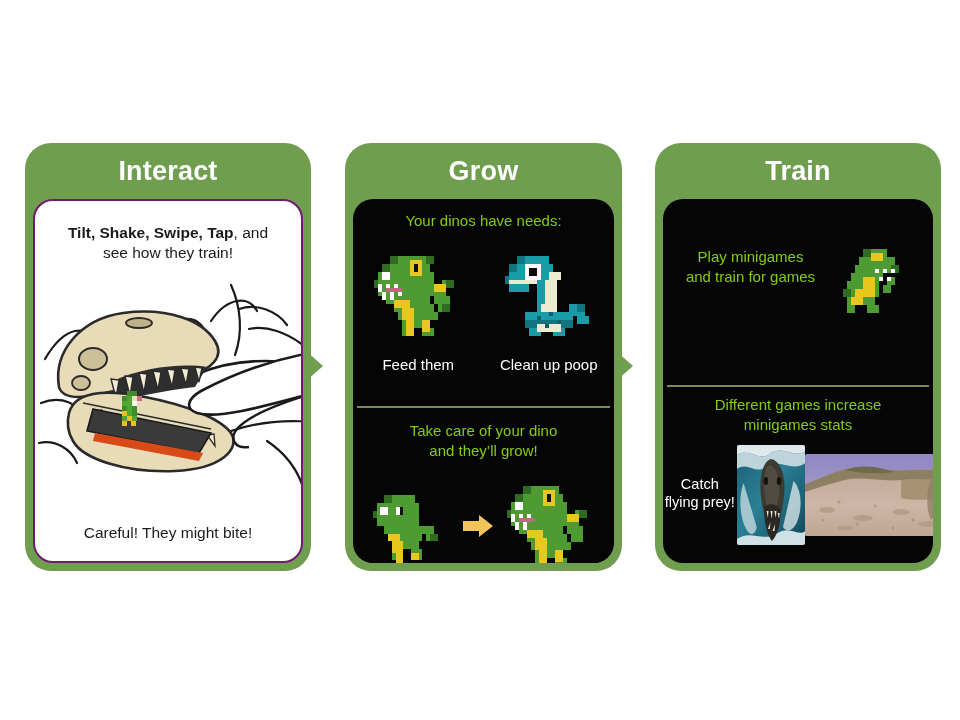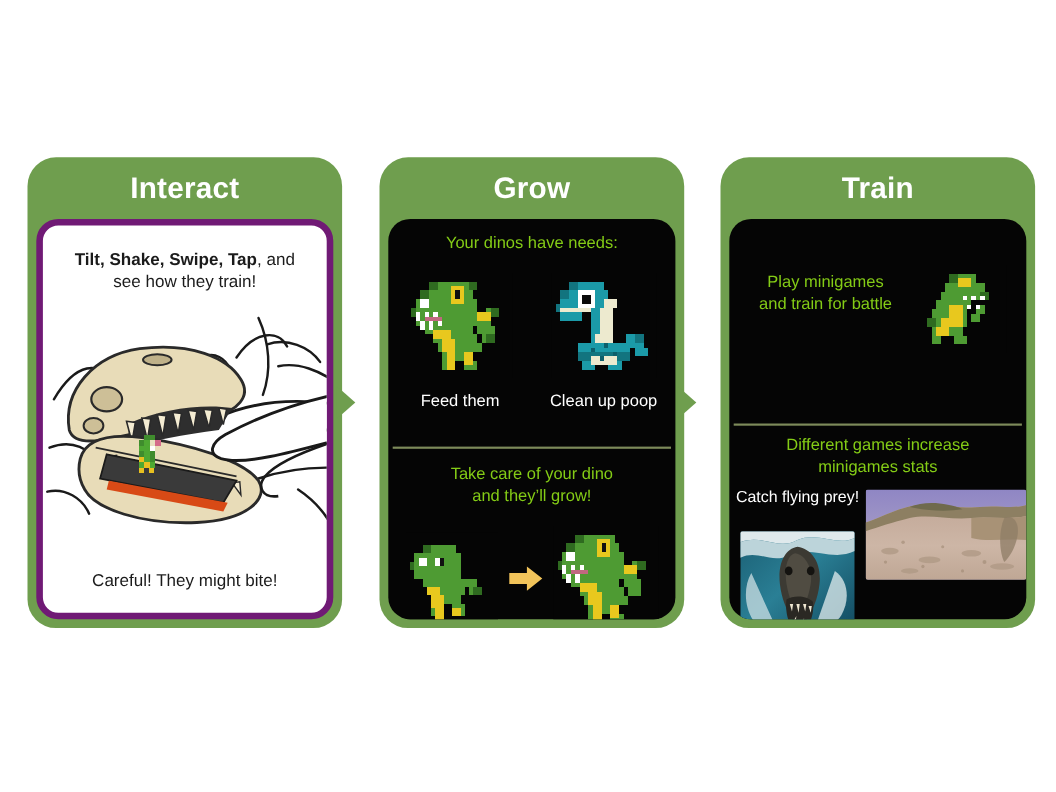--- a/index.html
+++ b/index.html
@@ -54,21 +54,21 @@
   .cap-light  { color: #84cc16; text-align: center; line-height: 1.3; }
   .b { font-weight: bold; }
 
   .divider {
     position: absolute; left: 4px; right: 4px; height: 2px;
     background: #7d8a5a;
   }
 
   
   #p1 { left: 25px; top: 143px; width: 286px; height: 428px; background: #6f9e4e; }
-  #p1 .panel-body { border: 6px solid #701a75; text-decoration: underline; }
+  #p1 .panel-body { border: 2px solid #701a75; text-decoration: underline; }
   #p1-top   { position: absolute; top: 22px; left: 12px; right: 12px; font-size: 15.5px; }
   #p1-bot   { position: absolute; bottom: 18px; left: 10px; right: 10px; font-size: 15.5px; }
   #p1-art   { position: absolute; left: 0; right: 0; top: 62px; height: 250px; }
 
   
   #p2 { left: 345px; top: 143px; width: 277px; height: 428px; background: #6f9e4e; }
   #p2-needs  { position: absolute; top: 12px; left: 8px; right: 8px; font-size: 15px; }
   #p2-sprites{ position: absolute; top: 42px; left: 0; right: 0; height: 110px; display: flex; }
   #p2-sprites > div { flex: 1; display: flex; align-items: center; justify-content: center; }
   #p2-labels { position: absolute; top: 157px; left: 0; right: 0; display: flex; }
@@ -78,21 +78,21 @@
   #p2-grow   { position: absolute; top: 272px; left: 0; right: 0; height: 110px;
                display: flex; align-items: center; justify-content: center; gap: 8px; }
 
   
   #p3 { left: 655px; top: 143px; width: 286px; height: 428px; background: #6f9e4e; }
   #p3-intro  { position: absolute; top: 48px; left: 10px; width: 155px; font-size: 15px; text-align: center; }
   #p3-dino   { position: absolute; top: 42px; right: 18px; }
   #p3-div    { top: 186px; }
   #p3-stats  { position: absolute; top: 196px; left: 6px; right: 6px; font-size: 15px; }
   #p3-cols   { position: absolute; top: 244px; left: 0; right: 0; display: flex; }
-  #p3-cols > div { flex: 1; display: flex; flex-direction: column; align-items: center; }
+  #p3-cols > div { flex: 1; display: flex; flex-direction: row; align-items: center; }
   .mini-title { color: #fff; font-size: 14.5px; text-align: center; line-height: 1.25; min-height: 38px; }
   .photo { border-radius: 2px; }
   .photo.hp  { width: 104px; height: 100px; margin-top: 2px; }
   .photo.str { width: 146px; height: 82px; margin-top: 2px; }
 
   
   .sprite { image-rendering: pixelated; display: block; }
 </style>
 </head>
 <body>
@@ -404,21 +404,21 @@
   </div>
 
   <div class="step-arrow" style="left:616px; top:351px;"></div>
 
   <div class="panel" id="p3">
     <div class="panel-header">Train</div>
     <div class="panel-body body-dark">
 
       <div id="p3-intro" class="cap-light">
         <span>Play minigames</span><br>
-        <span>and train for battle</span>
+        <span>and train for games</span>
       </div>
 
       <div id="p3-dino">
         <svg class="sprite" width="80" height="80" viewBox="0 0 20 20" shape-rendering="crispEdges">
           <rect width="20" height="20" fill="#050505"></rect>
           <g fill="#4e9b33">
             <rect x="7" y="2" width="6" height="2"></rect>
               <rect x="6" y="4" width="9" height="2"></rect>
             <rect x="5" y="6" width="11" height="2"></rect>
               <rect x="4" y="8" width="8" height="2"></rect>

